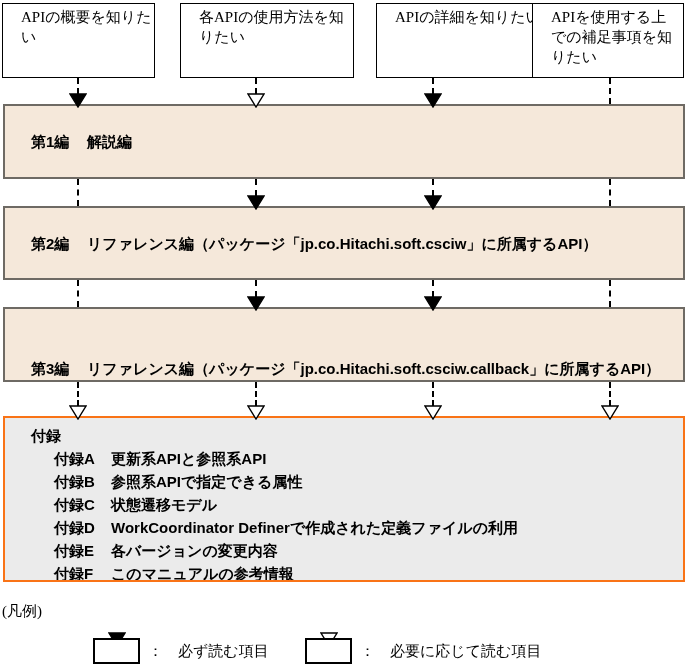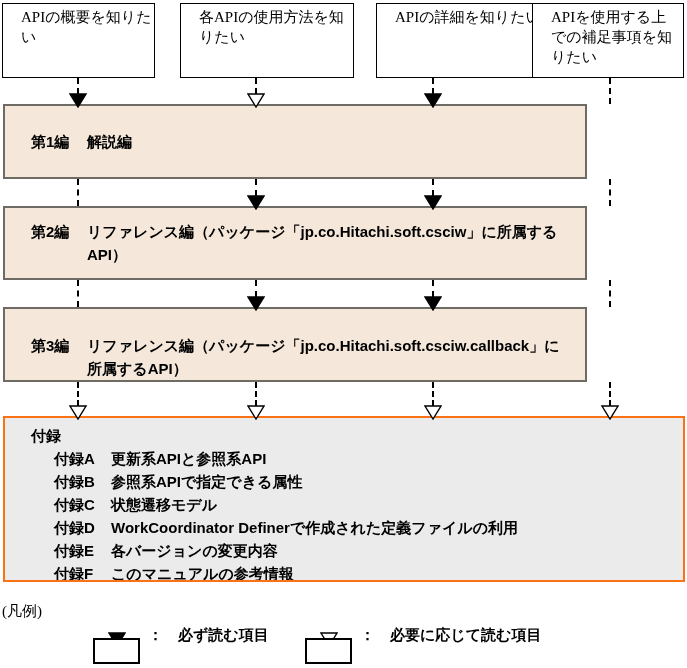--- a/index.html
+++ b/index.html
@@ -9,21 +9,21 @@
   
   .goal-box{position:absolute;top:3px;height:75px;background:#ffffff;border:1px solid #000;
             box-sizing:border-box;padding:3px 2px 0 18px;
             font-family:Liberation Serif, serif;font-size:15px;line-height:20px;}
   #goal-1{left:2px;width:153px;}
   #goal-2{left:180px;width:174px;}
   #goal-3{left:364px;width:176px;margin-left:12px;}
   #goal-4{left:532px;width:152px;}
 
   
-  .section-bar{position:absolute;left:3px;width:584px;box-sizing:border-box;
+  .section-bar{position:absolute;left:3px;width:682px;box-sizing:border-box;
                background:#f5e8da;border:2px solid #6e6a64;display:flex;align-items:center;
                font-weight:bold;font-size:15px;line-height:23px;}
   #sec-1{top:104px;height:75px;}
   #sec-2{top:206px;height:74px;}
   #sec-3{top:307px;height:75px;align-items:flex-end;}
   .section-inner{display:flex;width:100%;box-sizing:border-box;padding:0 18px 0 26px;}
   .sec-num{flex:0 0 56px;}
   .sec-title{flex:1;}
 
   
@@ -41,22 +41,22 @@
 
   
   .legend-caption{position:absolute;left:2px;top:602px;
                   font-family:"Liberation Serif",serif;font-size:15px;}
   .legend-item{position:absolute;top:622px;height:46px;}
   #legend-1{left:93px;}
   #legend-2{left:305px;}
   .legend-box{position:absolute;top:16px;left:0;width:47px;height:26px;box-sizing:border-box;
               border:2px solid #000;background:#fff;}
   .legend-arrow{position:absolute;top:10px;left:15px;width:18px;height:15px;}
-  .legend-label{position:absolute;left:55px;top:0;line-height:26px;white-space:nowrap;
-                font-family:"Liberation Serif",serif;font-size:15px;font-weight:bold;}
+  .legend-label{position:absolute;left:55px;top:16px;line-height:26px;white-space:nowrap;
+                font-family:"Liberation Serif",serif;font-size:15px;}
 </style>
 </head>
 <body>
 
 <div id="stage">
 
   <div class="goal-box" id="goal-1">
     <span>APIの概要を知りたい</span>
   </div>
   <div class="goal-box" id="goal-2">

